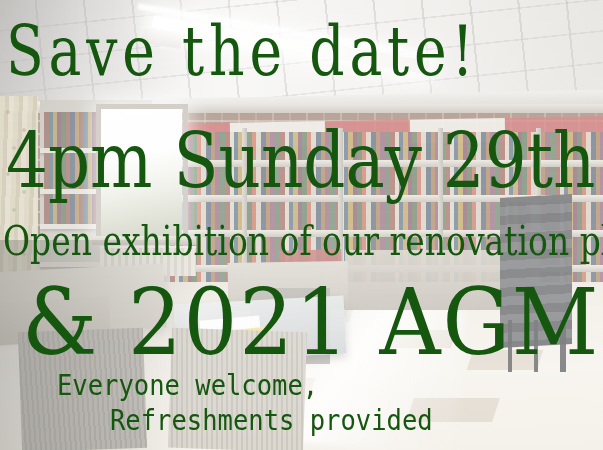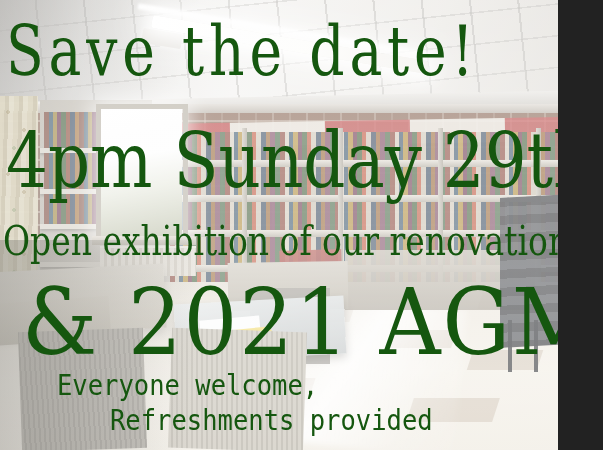--- a/index.html
+++ b/index.html
@@ -2,21 +2,21 @@
 <html><head>
 <meta charset="utf-8">
 <style>
   html, body {
     margin: 0;
     padding: 0;
     background: #222;
   }
   #poster {
     position: relative;
-    width: 558px;
+    width: 603px;
     height: 450px;
     overflow: hidden;
     font-family: "DejaVu Serif", serif;
     background: #cdc9c0;
   }
 
   
   .photo { position:absolute; inset:0; overflow:hidden; }
 
   

